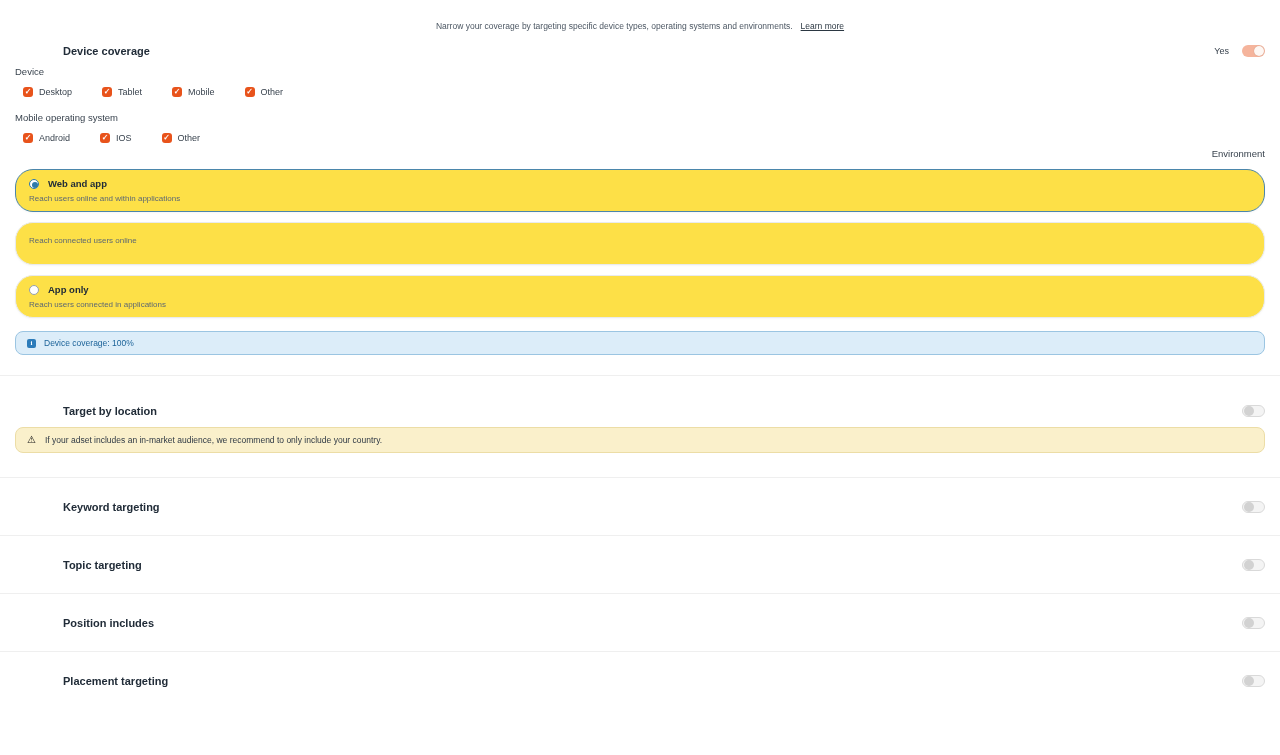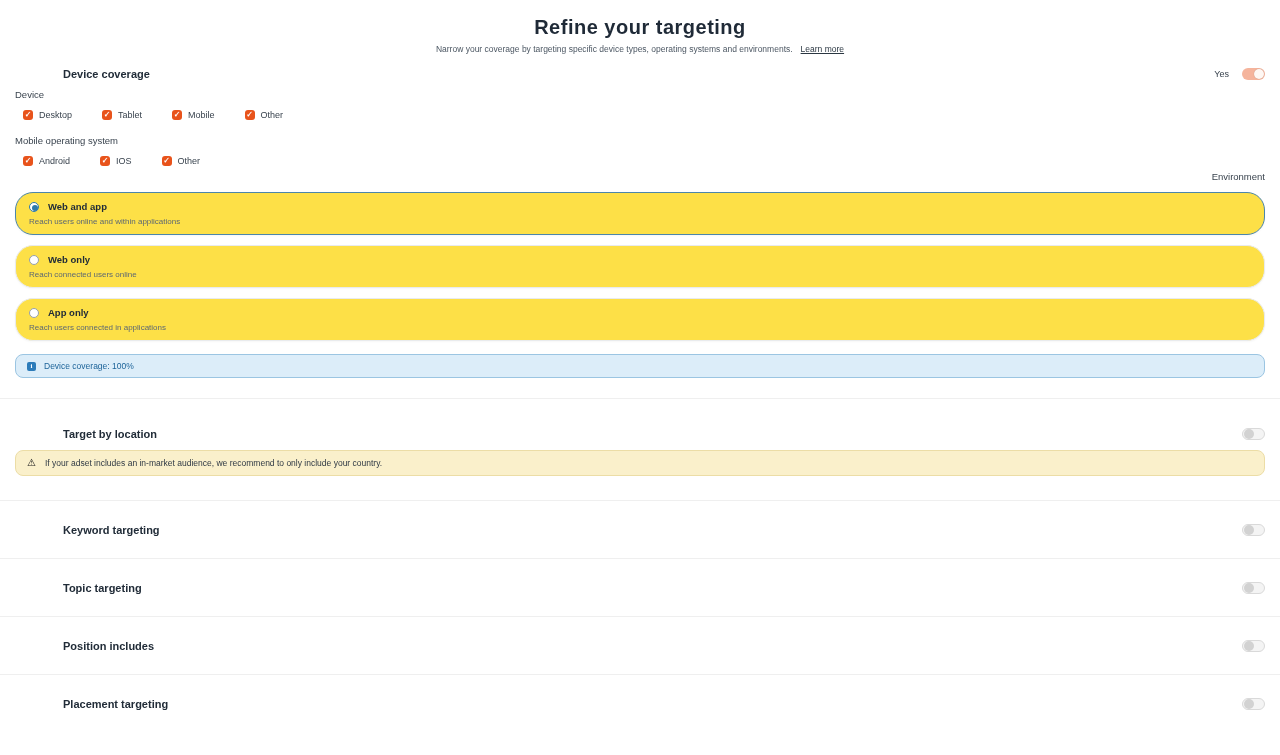--- a/index.html
+++ b/index.html
@@ -107,21 +107,20 @@
   .loc-title-row { margin-top:29px; }
   .gap-before-div2 { height:24px; }
   .section-row { height:57px; display:flex; align-items:center; justify-content:space-between; }
 </style>
 </head>
 <body>
 
 <div class="page">
 
   <div class="header">
-    <h1>Refine your targeting</h1>
     <p class="subtitle"><span>Narrow your coverage by targeting specific device types, operating systems and environments.</span><a>Learn more</a></p>
   </div>
 
   <div class="row-between dc-head">
     <div class="sec-title">Device coverage</div>
     <div class="toggle-wrap">
       <span class="t-label">Yes</span>
       <div class="toggle on">
           <div class="knob"></div>
         </div>
@@ -170,24 +169,20 @@
 
   <div class="env-cards">
     <div class="card selected">
       <div class="card-head">
         <span class="radio checked"></span>
         <span class="card-title">Web and app</span>
       </div>
       <div class="card-desc">Reach users online and within applications</div>
     </div>
     <div class="card">
-      <div class="card-head">
-        <span class="radio"></span>
-        <span class="card-title">Web only</span>
-      </div>
       <div class="card-desc">Reach connected users online</div>
     </div>
     <div class="card">
       <div class="card-head">
         <span class="radio"></span>
         <span class="card-title">App only</span>
       </div>
       <div class="card-desc">Reach users connected in applications</div>
     </div>
   </div>

